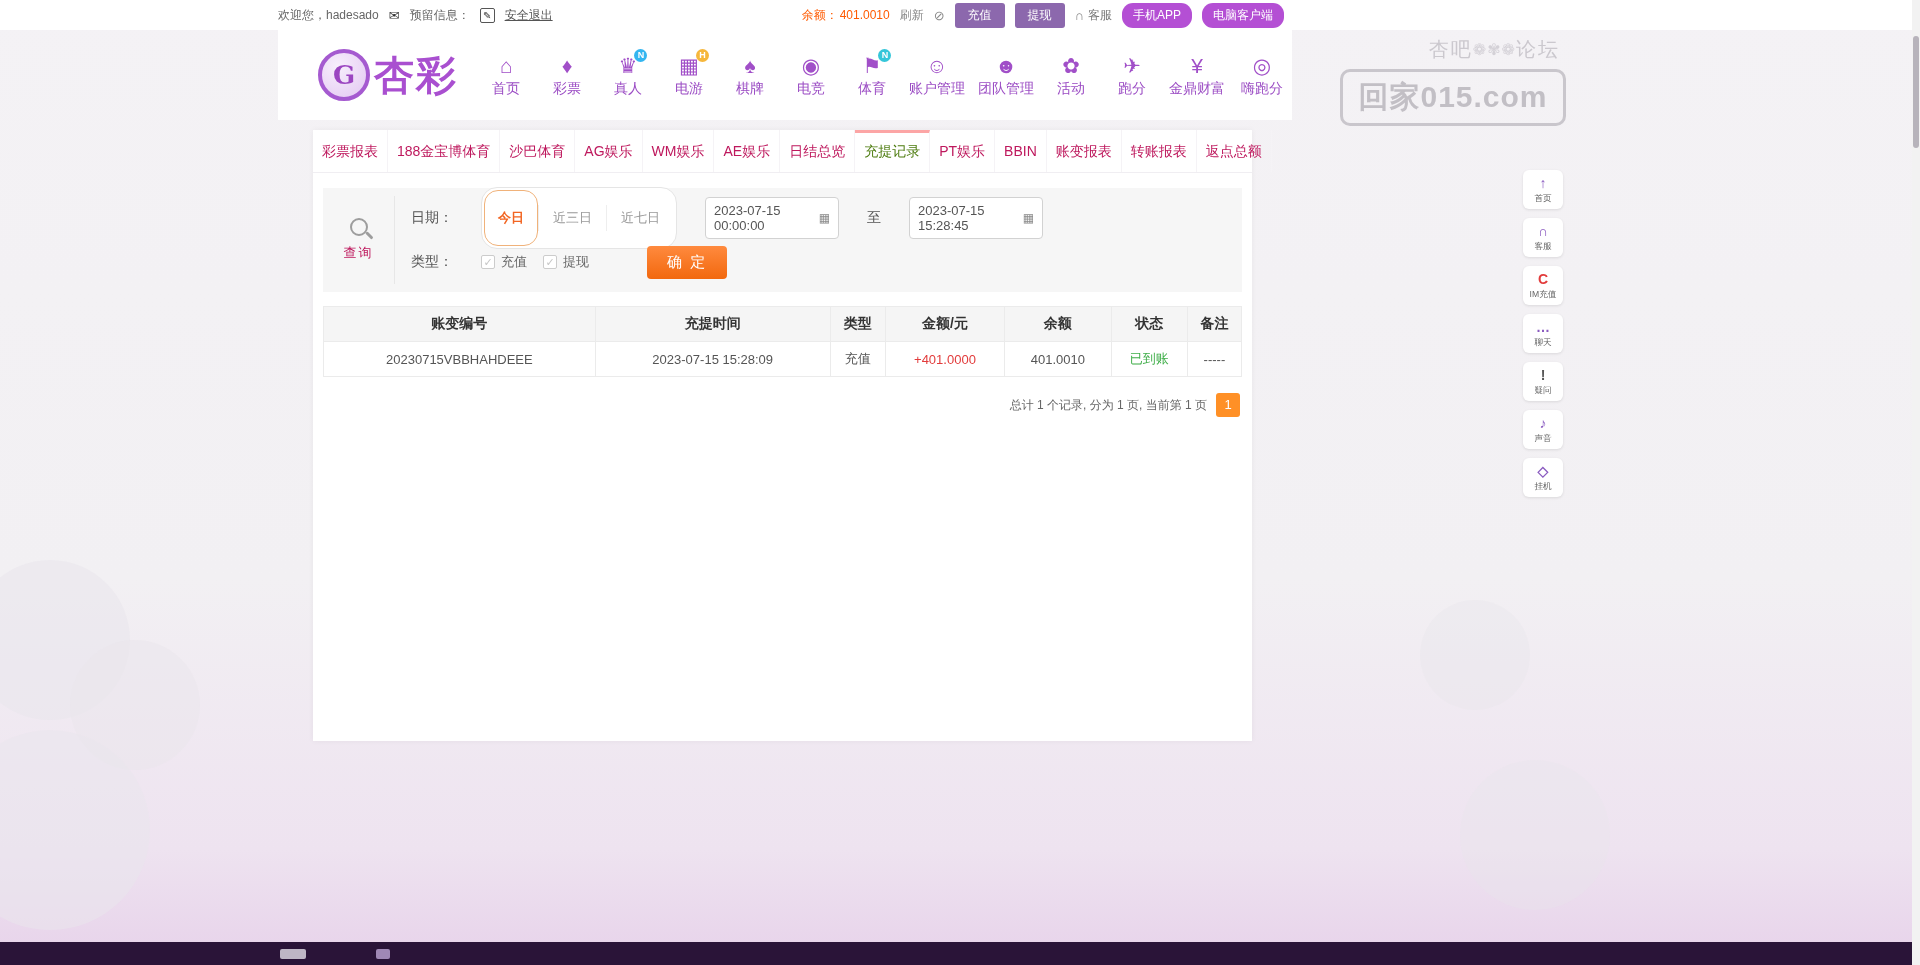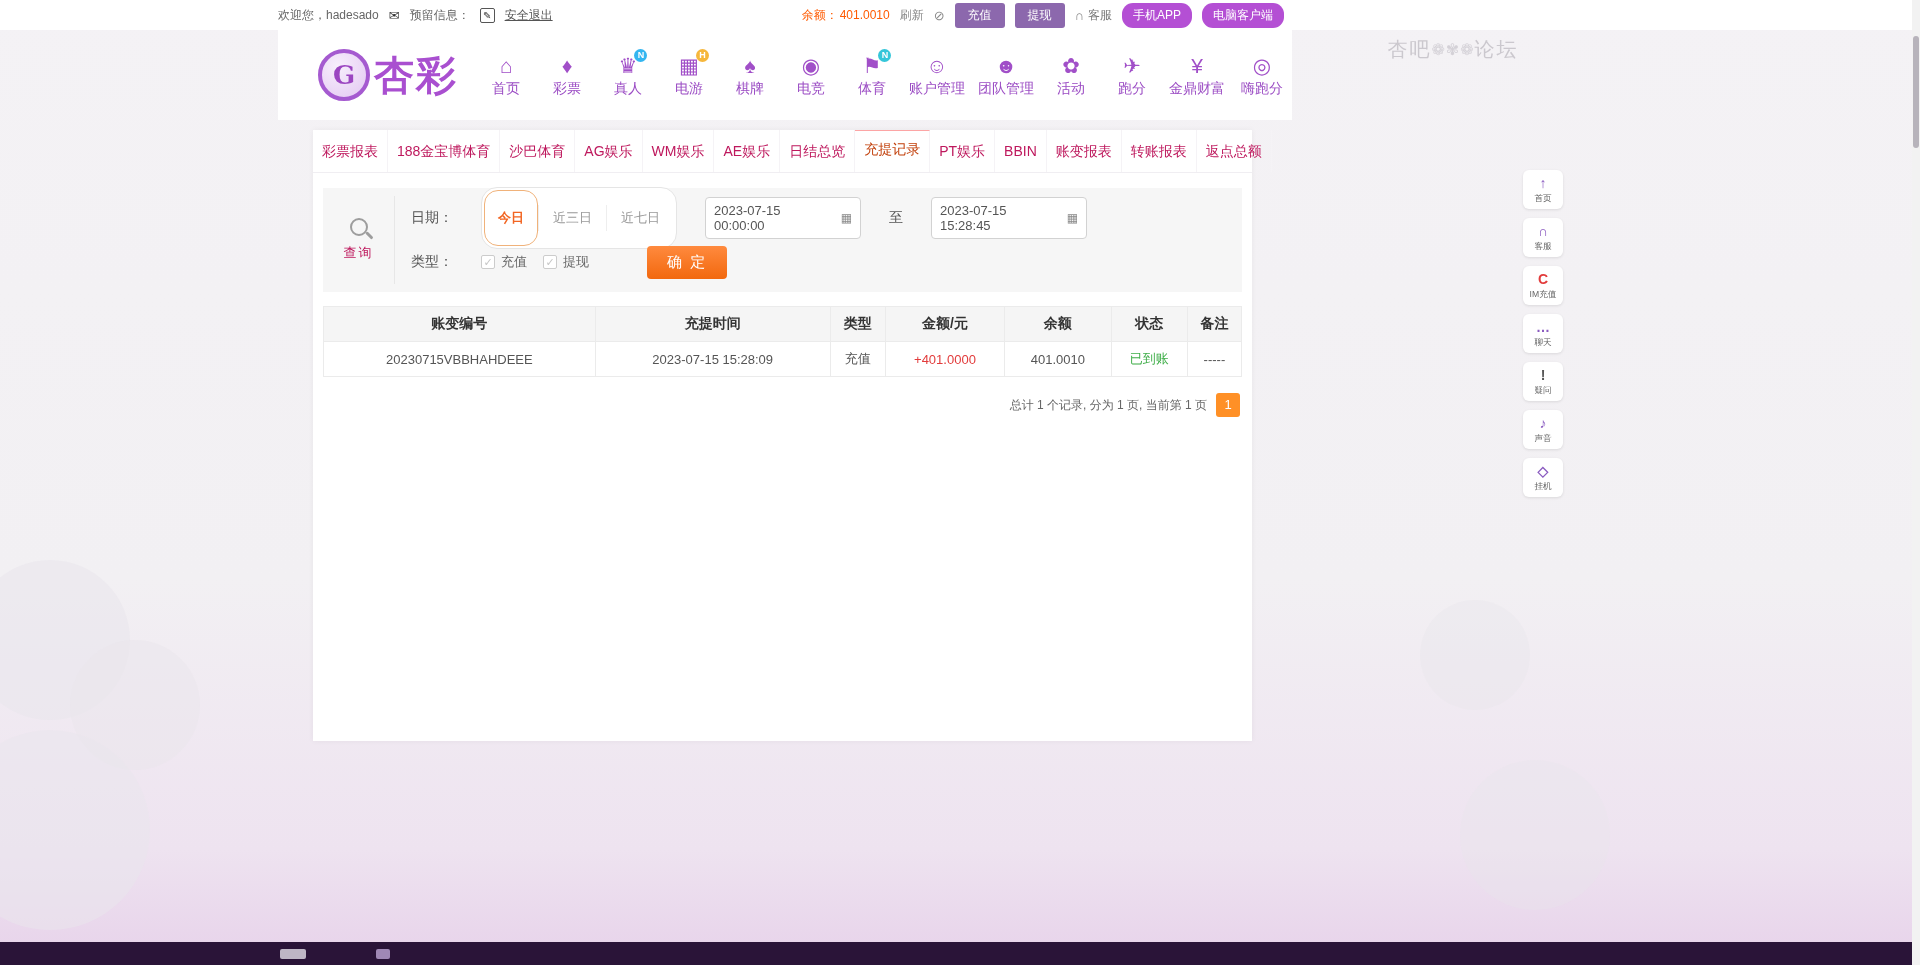--- a/index.html
+++ b/index.html
@@ -42,43 +42,43 @@
   .logo { width:52px; height:52px; margin-left:40px; border-radius:50%; border:4px solid #a55ad0; background:radial-gradient(circle at 35% 30%, #f7eefc, #e3c8f2); color:#9b45c1; font-size:26px; font-weight:bold; display:flex; align-items:center; justify-content:center; cursor:pointer; font-family:"DejaVu Serif", serif; }
   .brand-text { font-size:40px; font-weight:bold; color:#a94fd0; margin-left:4px; letter-spacing:2px; font-family:"DejaVu Serif", serif; cursor:pointer; }
   .main-nav { display:flex; align-items:flex-end; gap:13px; margin-left:24px; }
   .nav-item { text-align:center; color:#9b4cc4; cursor:pointer; min-width:48px; }
   .nav-ico { display:inline-block; position:relative; font-size:21px; height:26px; line-height:26px; color:#a14fc8; }
   .nav-badge { position:absolute; top:-4px; right:-10px; width:13px; height:13px; border-radius:50%; color:#fff; font-size:9px; line-height:13px; text-align:center; font-style:normal; font-weight:bold; }
   .nav-label { display:block; font-size:14px; margin-top:1px; white-space:nowrap; }
 
   
   .watermark { position:absolute; left:1340px; top:36px; width:226px; text-align:center; z-index:2; color:#cbc8ce; }
-  .wm-top { display:flex; justify-content:center; align-items:center; font-size:20px; padding:0 6px; letter-spacing:2px; }
+  .wm-top { display:flex; justify-content:flex-end; align-items:center; font-size:20px; padding:0 6px; letter-spacing:2px; }
   .wm-deco { font-size:16px; letter-spacing:1px; color:#d4d1d7; }
   .wm-box { margin-top:6px; border:3px solid #c9c6cc; border-radius:10px; padding:5px 8px; font-size:30px; font-weight:bold; color:#c2bfc5; letter-spacing:1px; }
 
   
   .card { position:absolute; left:313px; top:130px; width:939px; height:611px; background:#fff; z-index:2; box-shadow:0 0 6px rgba(0,0,0,.05); }
   .tabs-row { display:flex; border-bottom:1px solid #f0eef2; height:43px; }
   .tab { padding:0 9px; line-height:43px; font-size:14px; color:#be185d; border-right:1px solid #f5f3f6; cursor:pointer; white-space:nowrap; }
-  .tab.active { border-top:1px solid #fca5a5; line-height:37px; color:#c2410c; }
+  .tab.active { border-top:3px solid #fca5a5; line-height:37px; color:#4d7c0f; }
 
   .filter { margin:15px 10px 14px; background:#f6f6f6; display:flex; padding:8px 0; }
   .query-side { width:72px; border-right:1px solid #e7e7e7; display:flex; flex-direction:column; align-items:center; justify-content:center; gap:8px; }
   .mag { width:18px; height:18px; border:2px solid #9d9d9d; border-radius:50%; position:relative; }
   .mag::after { content:''; position:absolute; width:9px; height:2.5px; background:#9d9d9d; transform:rotate(45deg); right:-8px; bottom:-2px; border-radius:2px; }
   .query-label { font-size:13px; color:#be185d; letter-spacing:2px; }
   .filter-main { flex:1; padding:0 16px; }
   .frow { display:flex; align-items:center; gap:28px; height:44px; }
   .flabel { font-size:14px; color:#555; }
   .presets { background:#fff; border:1px solid #e5e5e5; border-radius:16px; display:inline-flex; align-items:center; padding:2px; }
   .preset { padding:4px 14px; font-size:13px; color:#999; cursor:pointer; }
   .preset + .preset { border-left:1px solid #eee; }
   .preset.active { color:#f26522; font-weight:bold; border:1px solid #f0b27a; border-radius:14px; padding:18px 13px; }
-  .date-input { display:inline-flex; align-items:center; justify-content:space-between; gap:6px; background:#fff; border:1px solid #d2d2d2; border-radius:4px; padding:5px 8px; font-size:13px; color:#555; width:156px; cursor:text; }
+  .date-input { display:inline-flex; align-items:center; justify-content:space-between; gap:6px; background:#fff; border:1px solid #d2d2d2; border-radius:4px; padding:5px 8px; font-size:13px; color:#555; width:134px; cursor:text; }
   .cal { font-style:normal; color:#8a8a8a; font-size:12px; cursor:pointer; }
   .type-options { display:inline-flex; gap:16px; }
   .chk { display:inline-flex; align-items:center; gap:6px; font-size:13px; color:#666; cursor:pointer; }
   .chkbox { width:14px; height:14px; border:1px solid #ccc; border-radius:2px; background:#fff; color:#c5c5c5; font-size:11px; line-height:12px; text-align:center; }
   .confirm-btn { margin-left:30px; border:none; background:linear-gradient(180deg,#ff8a3e,#f2680e); color:#fff; font-size:15px; padding:7px 20px; border-radius:4px; cursor:pointer; letter-spacing:2px; font-family:inherit; }
 
   table.records { width:919px; margin:0 10px; border-collapse:collapse; font-size:13px; table-layout:fixed; }
   .records th, .records td { border:1px solid #ebebeb; height:35px; text-align:center; overflow:hidden; }
   .records th { background:#f5f5f5; color:#333; font-size:14px; font-weight:bold; }
   .records td { color:#555; }
@@ -162,20 +162,21 @@
       <div class="nav-item"><span class="nav-ico">◎</span><span class="nav-label">嗨跑分</span></div>
     </nav>
 </div>
 
 <div class="watermark">
   <div class="wm-top">
     <span>杏吧</span>
     <span class="wm-deco">❁✾❁</span>
     <span>论坛</span>
   </div>
+  <div class="wm-box">回家015.com</div>
 </div>
 
 <main class="card">
   <div class="tabs-row">
       <div class="tab">彩票报表</div>
       <div class="tab">188金宝博体育</div>
       <div class="tab">沙巴体育</div>
       <div class="tab">AG娱乐</div>
       <div class="tab">WM娱乐</div>
       <div class="tab">AE娱乐</div>

